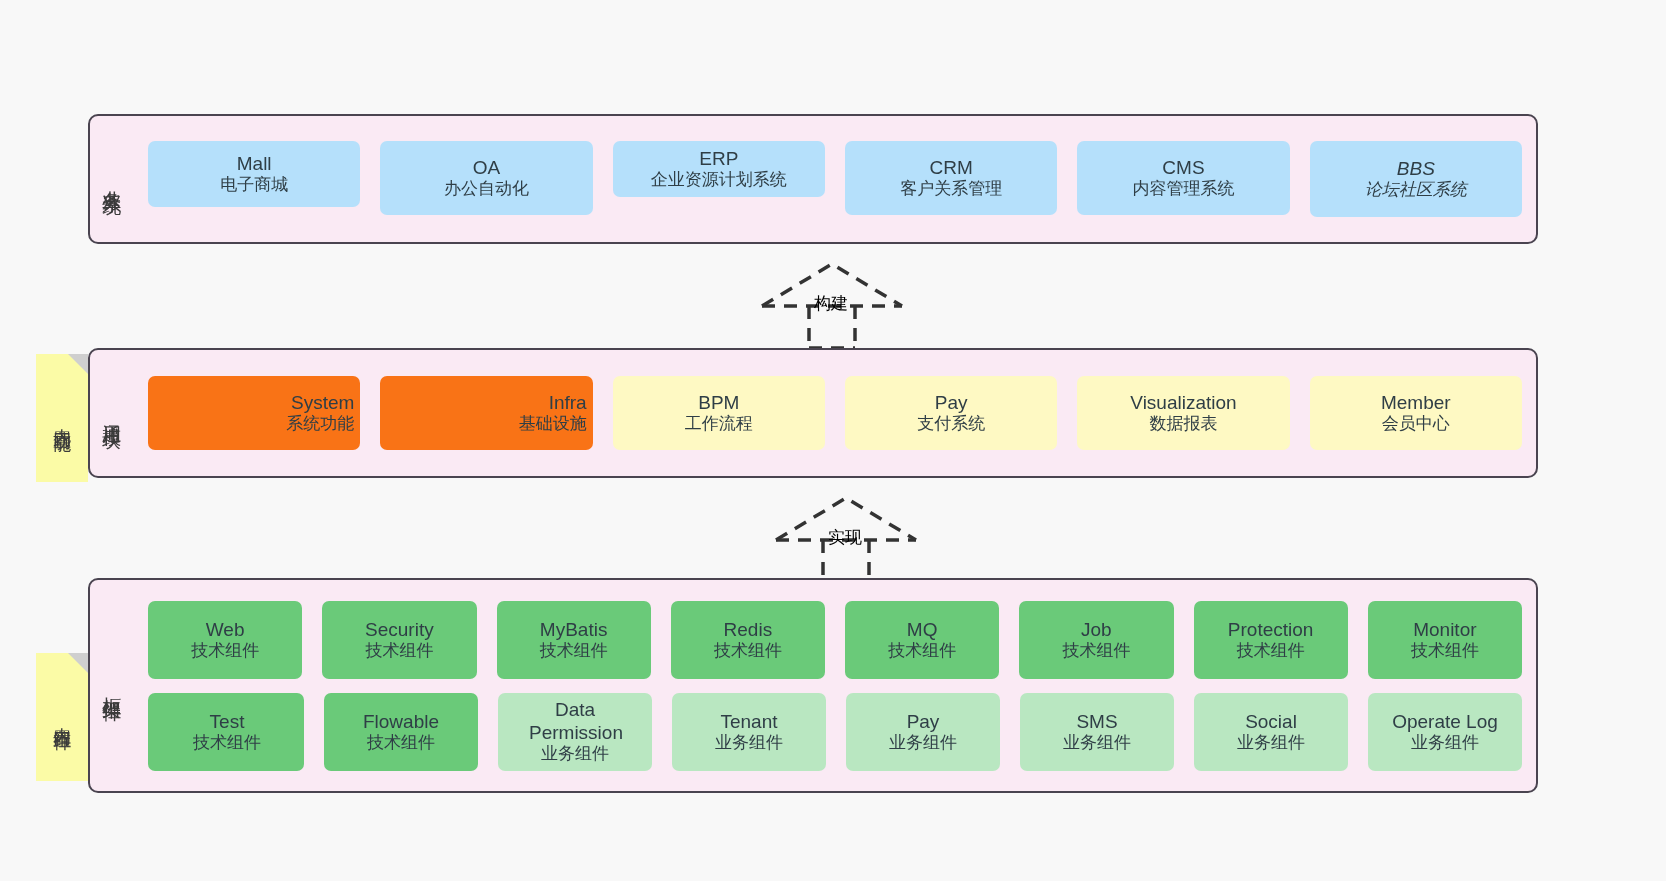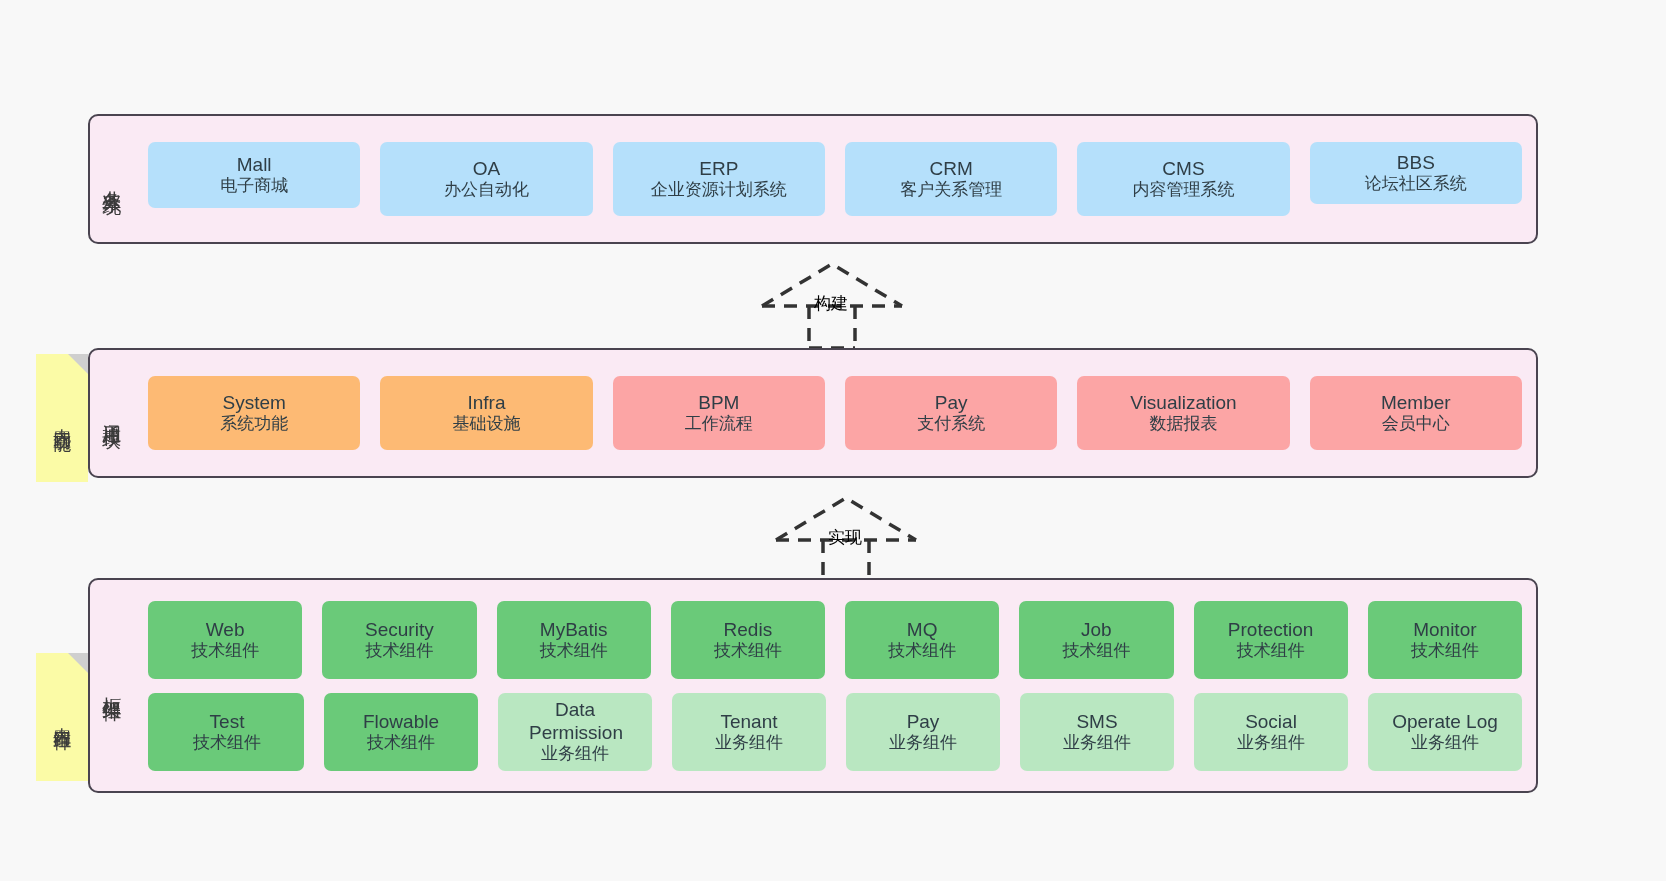--- a/index.html
+++ b/index.html
@@ -81,22 +81,22 @@
     font-size: 19px;
     color: #2f3e46;
   }
   .card .cn {
     font-size: 17px;
     color: #2f3e46;
   }
 
   
   .c-blue       { background: #b5e0fb; }
-  .c-red        { background: #fdba74; }
-  .c-pink       { background: #fca5a5; }
+  .c-red        { background: #f97316; align-items: flex-end; }
+  .c-pink       { background: #fef9c3; }
   .c-green      { background: #6aca79; }
   .c-greenlight { background: #b9e7c1; }
 
   
   .note {
     position: absolute;
     background: #fbfba6;
     box-sizing: border-box;
     display: flex;
     align-items: center;
@@ -143,33 +143,33 @@
     <div class="layer-body">
       <div class="card-row">
         <div class="card c-blue" style="height:66px;">
           <span class="en">Mall</span>
           <span class="cn">电子商城</span>
         </div>
         <div class="card c-blue" style="height:74px;">
           <span class="en">OA</span>
           <span class="cn">办公自动化</span>
         </div>
-        <div class="card c-blue" style="height:74px;">
+        <div class="card c-blue" style="height:56px;">
           <span class="en">ERP</span>
           <span class="cn">企业资源计划系统</span>
         </div>
         <div class="card c-blue" style="height:74px;">
           <span class="en">CRM</span>
           <span class="cn">客户关系管理</span>
         </div>
         <div class="card c-blue" style="height:74px;">
           <span class="en">CMS</span>
           <span class="cn">内容管理系统</span>
         </div>
-        <div class="card c-blue" style="height:62px;">
+        <div class="card c-blue" style="height:76px;font-style:italic;">
           <span class="en">BBS</span>
           <span class="cn">论坛社区系统</span>
         </div>
       </div>
     </div>
   </div>
 
   <div class="arrow" style="left:752px; top:258px; width:160px; height:92px;">
     <svg width="160" height="92" viewBox="0 0 160 92">
 

